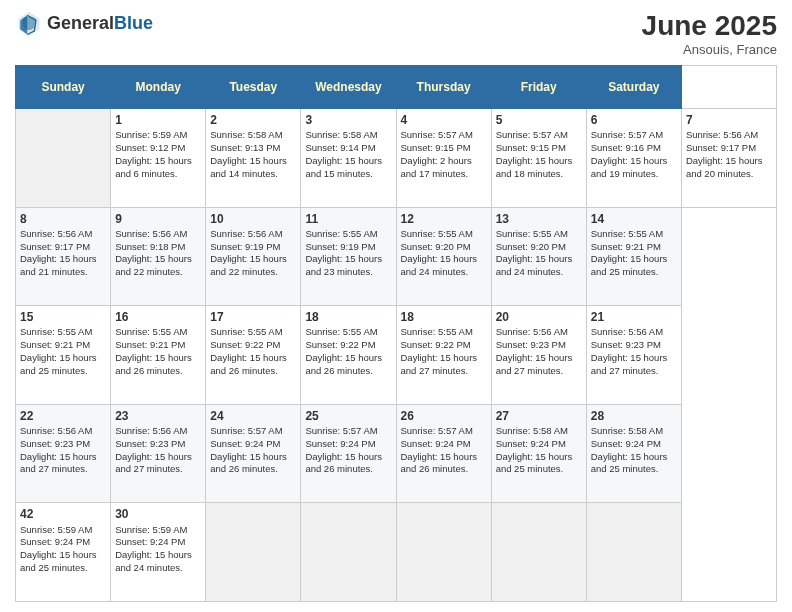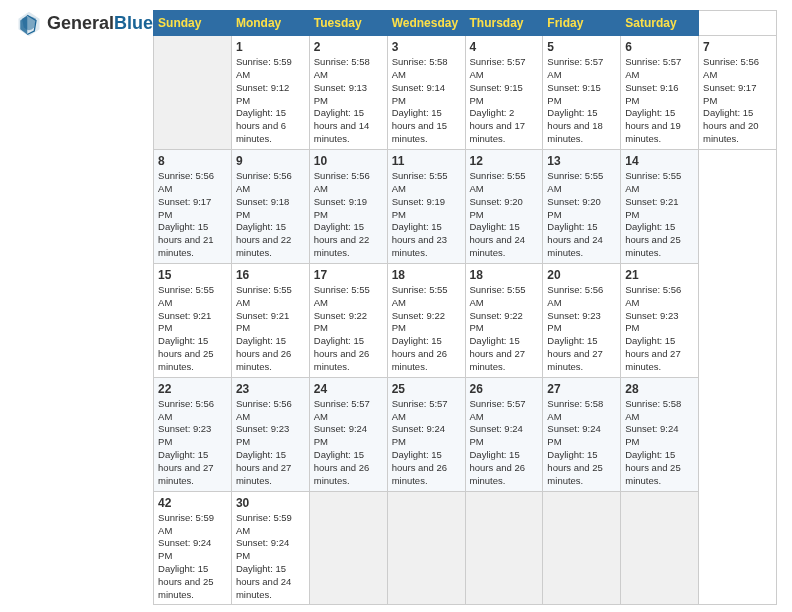--- a/index.html
+++ b/index.html
@@ -9,21 +9,21 @@
       background: #fff;
       font-family: Arial, sans-serif;
       font-size: 11px;
       color: #333;
     }
     .page {
       width: 792px;
       height: 612px;
       padding: 10px 15px;
       display: flex;
-      flex-direction: row;
+      flex-direction: column;
     }
     .header {
       display: flex;
       justify-content: space-between;
       align-items: flex-start;
       margin-bottom: 8px;
     }
     .logo {
       display: flex;
       align-items: center;
@@ -56,25 +56,25 @@
     }
     .calendar {
       flex: 1;
       border: 1px solid #ccc;
       border-collapse: collapse;
       width: 100%;
       table-layout: fixed;
     }
     .calendar th {
       background-color: #2e6da4;
-      color: #fde047;
+      color: #fef9c3;
       font-weight: bold;
       font-size: 12px;
-      padding: 5px 4px;
-      text-align: left;
+      padding: 14px 4px;
+      text-align: center;
       border: 1px solid #2e6da4;
     }
     .calendar td {
       border: 1px solid #ccc;
       vertical-align: top;
       padding: 3px 4px;
       font-size: 9.5px;
       line-height: 1.35;
       background: #fff;
     }
@@ -102,20 +102,24 @@
         <polygon points="16,2 28,10 28,22 16,30 4,22 4,10" fill="#1a6496" opacity="0.15"></polygon>
         <path d="M8 10 Q16 4 24 10 L22 20 Q16 26 10 20 Z" fill="#1a6496" opacity="0.5"></path>
         <path d="M14 6 L24 12 L22 24 L14 28" fill="none" stroke="#1a6496" stroke-width="1.5"></path>
         <path d="M6 12 L14 6 L14 28 L6 22 Z" fill="#1a6496" opacity="0.8"></path>
       </svg>
       <div>
         <div class="logo-text">
           <span>General</span><span class="logo-blue">Blue</span>
         </div>
       </div>
+    </div>
+    <div class="title-block">
+      <div class="month-title">June 2025</div>
+      <div class="location">Ansouis, France</div>
     </div>
   </div>
 
   <table class="calendar">
     <thead>
       <tr>
 
       <th>Sunday</th>
           <th>Monday</th>
           <th>Tuesday</th>

